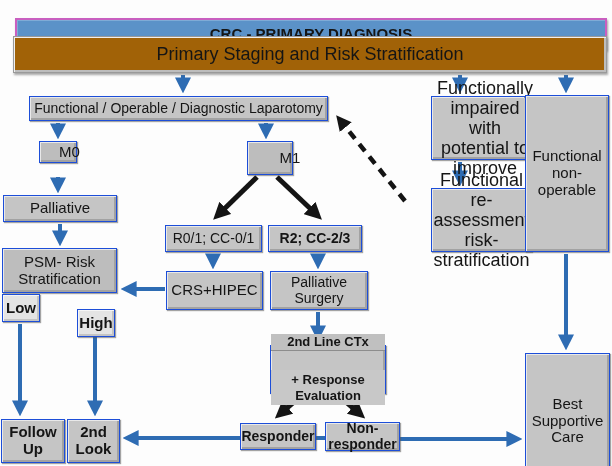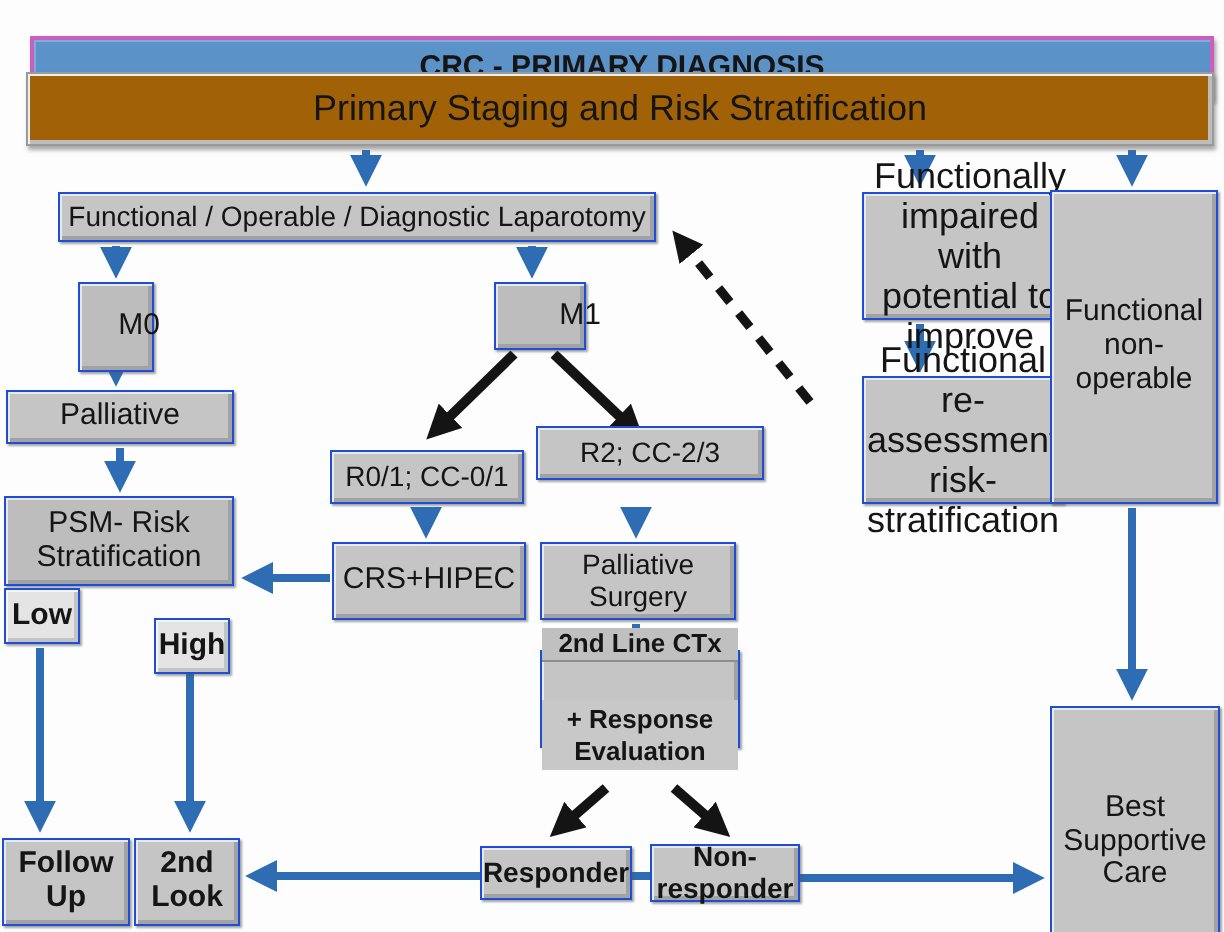--- a/index.html
+++ b/index.html
@@ -78,47 +78,47 @@
     </g>
     <line x1="405" y1="201" x2="340" y2="120" stroke="#141414" stroke-width="4.5" stroke-dasharray="9 7" marker-end="url(#ak)"></line>
   </svg>
 
   <div class="node header" style="left:15px;top:18px;width:592px;height:32px;text-align:right;">CRC - PRIMARY DIAGNOSIS</div>
 
   <div class="node bar" style="left:13px;top:36px;width:594px;height:37px;">Primary Staging and Risk Stratification</div>
 
   <div class="node fs14" style="left:29px;top:96px;width:299px;height:25px;">Functional / Operable / Diagnostic Laparotomy</div>
 
-  <div class="node fs15 dark" style="left:39px;top:141px;width:38px;height:45px;padding-left:25px;">M0</div>
+  <div class="node fs15 dark" style="left:39px;top:141px;width:38px;height:22px;padding-left:25px;">M0</div>
 
   <div class="node fs15 dark" style="left:247px;top:141px;width:40px;height:34px;padding-left:42px;">M1</div>
 
   <div class="node fs15" style="left:3px;top:195px;width:114px;height:27px;">Palliative</div>
 
   <div class="node fs15 dark" style="left:2px;top:248px;width:115px;height:45px;">PSM- Risk Stratification</div>
 
   <div class="node fs15 bold light" style="left:2px;top:294px;width:38px;height:28px;">Low</div>
 
   <div class="node fs15 bold light" style="left:77px;top:294px;width:38px;height:28px;margin-top:15px;">High</div>
 
   <div class="node fs14" style="left:165px;top:225px;width:97px;height:27px;">R0/1; CC-0/1</div>
 
-  <div class="node fs14" style="left:268px;top:213px;width:114px;height:27px;">R2; CC-2/3</div>
+  <div class="node fs14" style="left:268px;top:225px;width:94px;height:27px;font-weight:bold;">R2; CC-2/3</div>
 
   <div class="node fs15" style="left:166px;top:271px;width:97px;height:39px;">CRS+HIPEC</div>
 
   <div class="node fs14" style="left:270px;top:271px;width:98px;height:39px;">Palliative Surgery</div>
 
   <div class="node fs13" style="left:407px;top:96px;width:108px;height:64px;">Functionally impaired with potential to improve</div>
 
   <div class="node fs13" style="left:407px;top:188px;width:101px;height:64px;">Functional re-assessment risk-stratification</div>
 
   <div class="node fs15" style="left:525px;top:95px;width:84px;height:157px;">Functional non-operable</div>
 
-  <div class="node stack" style="left:270px;top:325px;width:100px;height:49px;gap:19px;">
+  <div class="node stack" style="left:270px;top:345px;width:116px;height:49px;gap:19px;">
     <div class="row-top">2nd Line CTx</div>
     <div class="row-bottom">+ Response Evaluation</div>
   </div>
 
   <div class="node fs14 bold" style="left:240px;top:423px;width:76px;height:27px;">Responder</div>
 
   <div class="node fs14 bold" style="left:325px;top:422px;width:75px;height:29px;">Non-responder</div>
 
   <div class="node fs15 bold" style="left:1px;top:419px;width:64px;height:44px;">Follow Up</div>
 

